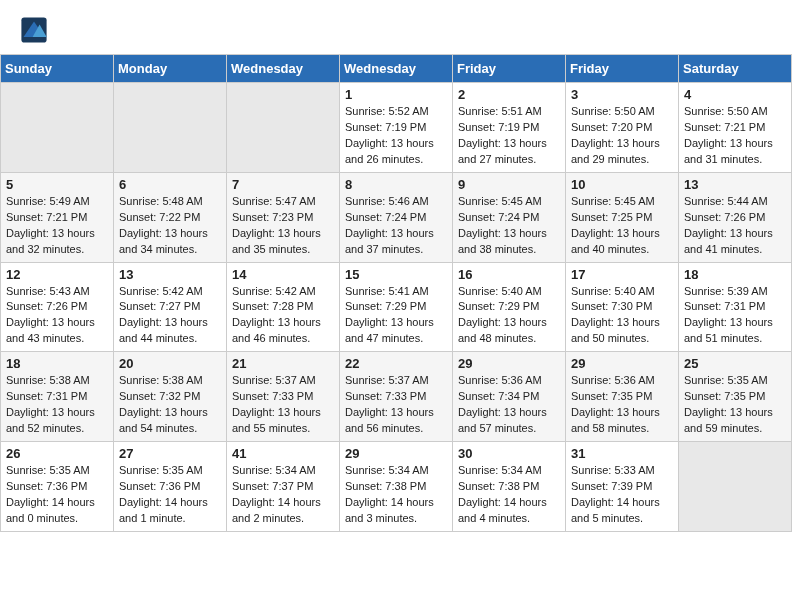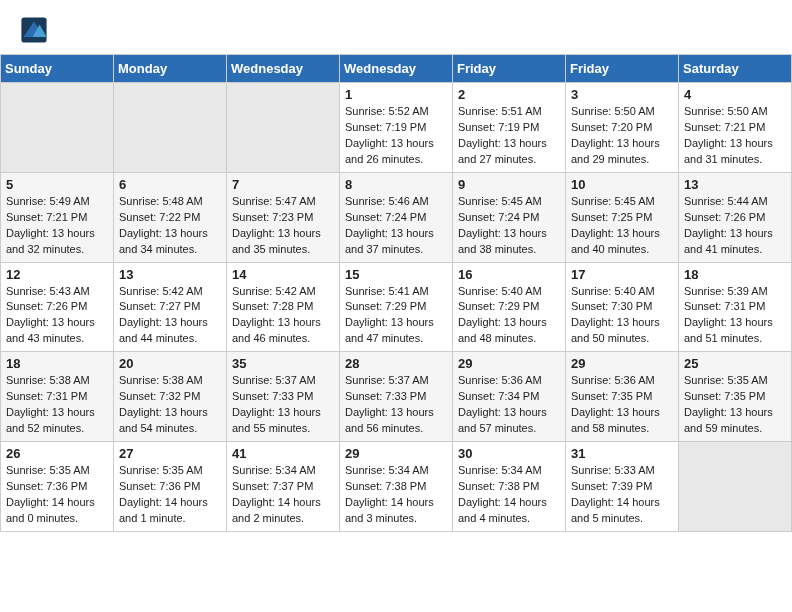--- a/index.html
+++ b/index.html
@@ -204,25 +204,25 @@
       <tr>
         <td>
           <span class="day-num">18</span>
           <div class="cell-content">Sunrise: 5:38 AM<br>Sunset: 7:31 PM<br>Daylight: 13 hours<br>and 52 minutes.</div>
         </td>
         <td>
           <span class="day-num">20</span>
           <div class="cell-content">Sunrise: 5:38 AM<br>Sunset: 7:32 PM<br>Daylight: 13 hours<br>and 54 minutes.</div>
         </td>
         <td>
-          <span class="day-num">35</span>
+          <span class="day-num">21</span>
           <div class="cell-content">Sunrise: 5:37 AM<br>Sunset: 7:33 PM<br>Daylight: 13 hours<br>and 55 minutes.</div>
         </td>
         <td>
-          <span class="day-num">28</span>
+          <span class="day-num">22</span>
           <div class="cell-content">Sunrise: 5:37 AM<br>Sunset: 7:33 PM<br>Daylight: 13 hours<br>and 56 minutes.</div>
         </td>
         <td>
           <span class="day-num">29</span>
           <div class="cell-content">Sunrise: 5:36 AM<br>Sunset: 7:34 PM<br>Daylight: 13 hours<br>and 57 minutes.</div>
         </td>
         <td>
           <span class="day-num">29</span>
           <div class="cell-content">Sunrise: 5:36 AM<br>Sunset: 7:35 PM<br>Daylight: 13 hours<br>and 58 minutes.</div>
         </td>

